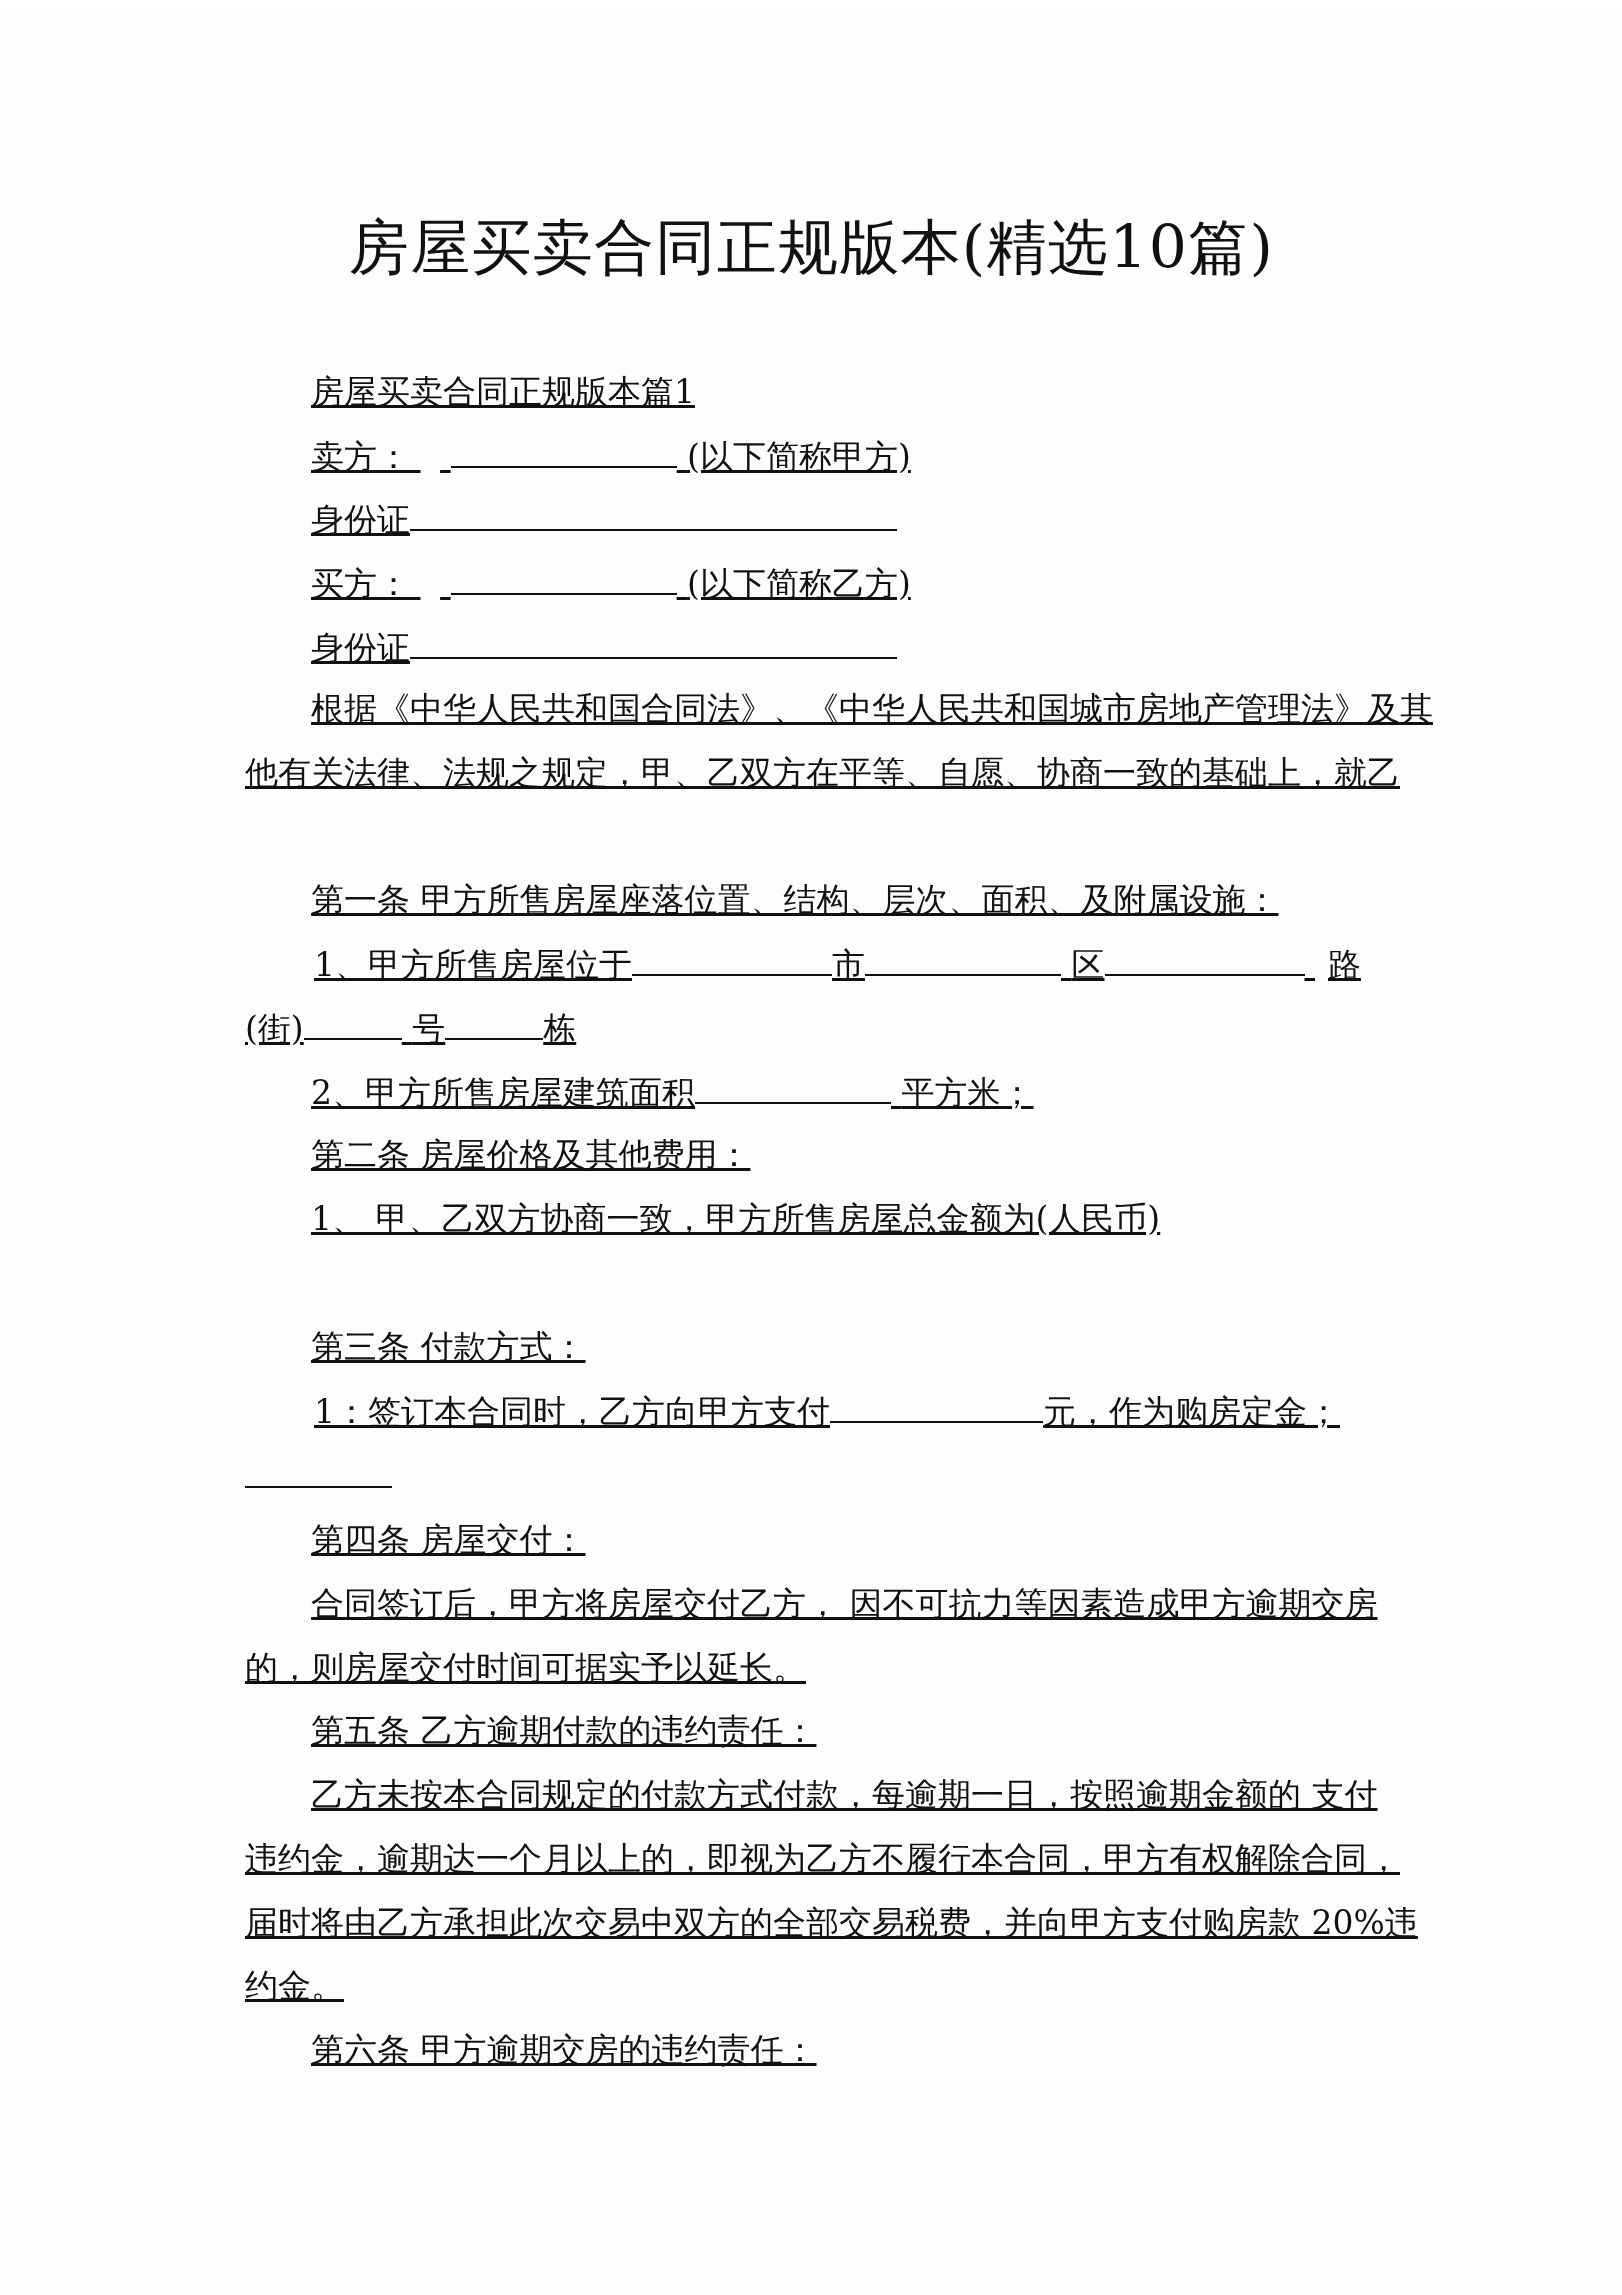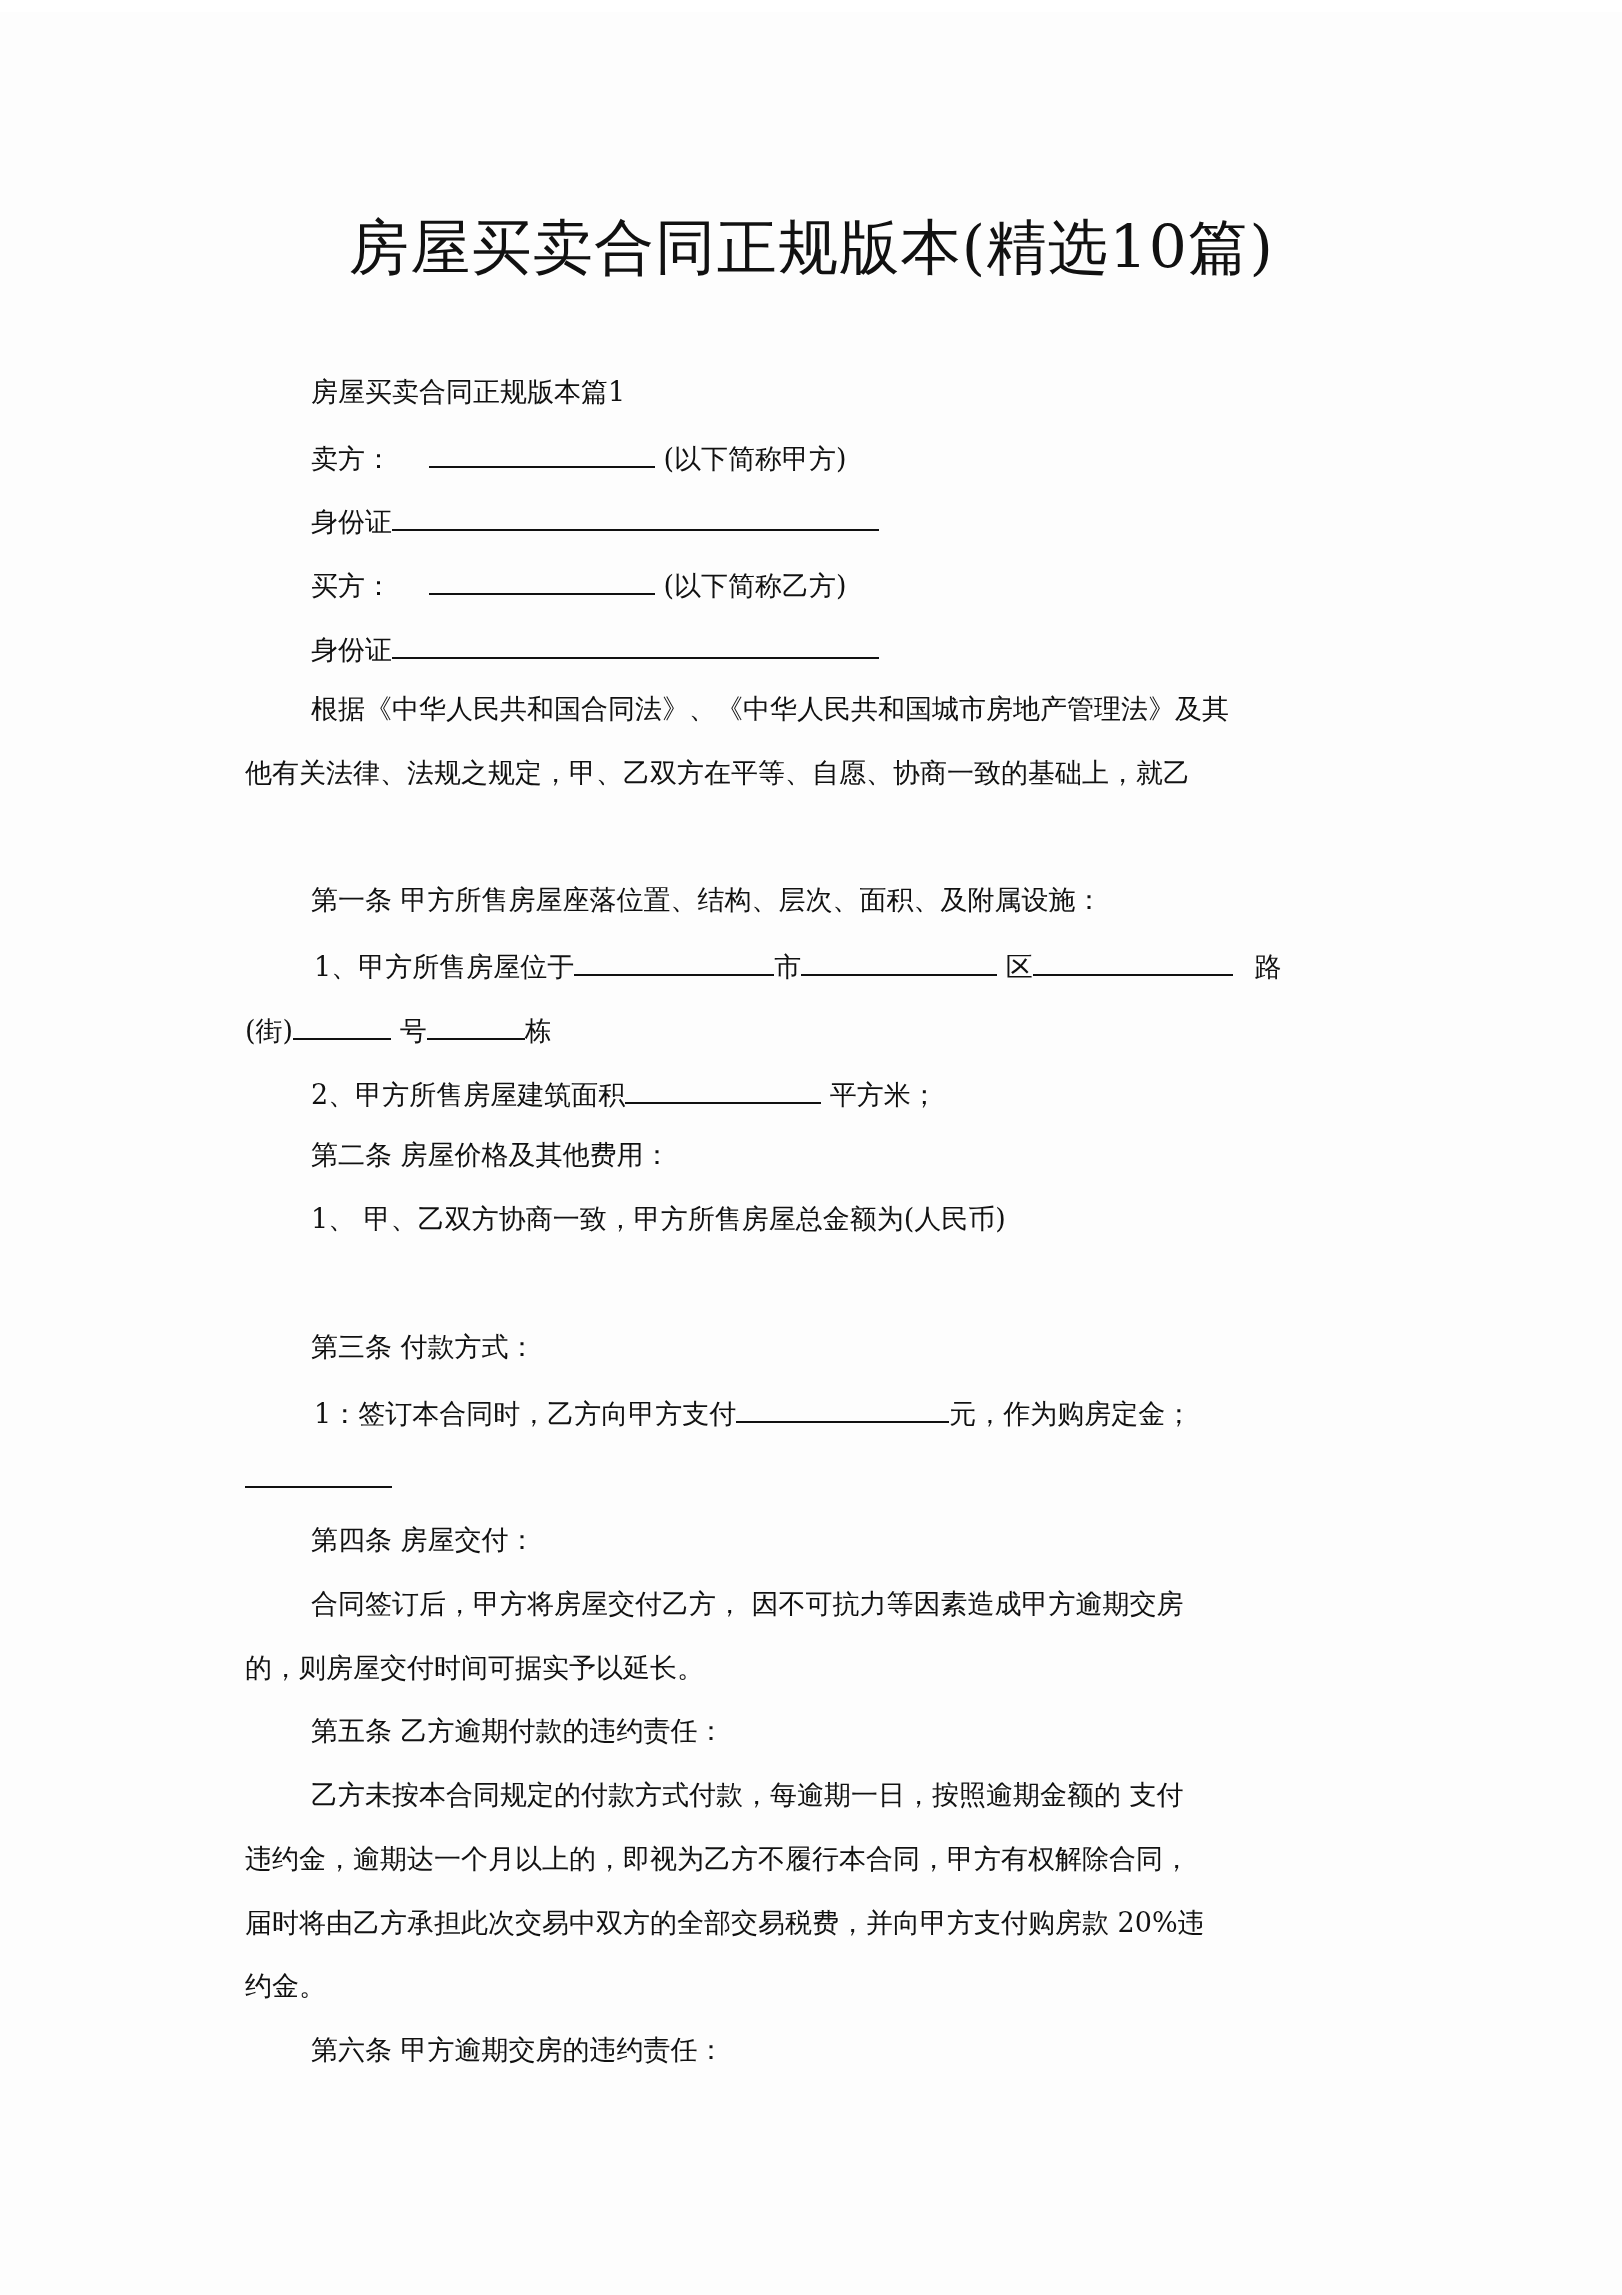--- a/index.html
+++ b/index.html
@@ -7,21 +7,21 @@
     width: 1623px; height: 2295px; position: relative; overflow: hidden;
     font-family: "DejaVu Serif", "Liberation Serif", serif;
     color: #111111;
   }
   .page { position: absolute; left: 0; top: 12px; width: 1623px; height: 2295px; background: #fdfdfd; }
   .title {
     position: absolute; left: 0; width: 1623px; top: 196px;
     text-align: center; font-size: 60px; line-height: 79px; letter-spacing: 1.3px;
   }
   .line {
-    position: absolute; font-size: 27px; line-height: 46px; white-space: nowrap;
+    position: absolute; font-size: 33px; line-height: 46px; white-space: nowrap; text-decoration: underline;
   }
   .ind { left: 311px; }
   .noind { left: 245px; }
   .blank {
     display: inline-block; border-bottom: 2px solid #111; height: 33px; vertical-align: baseline;
   }
   .sep { position: absolute; left: 245px; top: 1474px; width: 147px; border-top: 2px solid #111; }
 </style>
 </head>
 <body>

